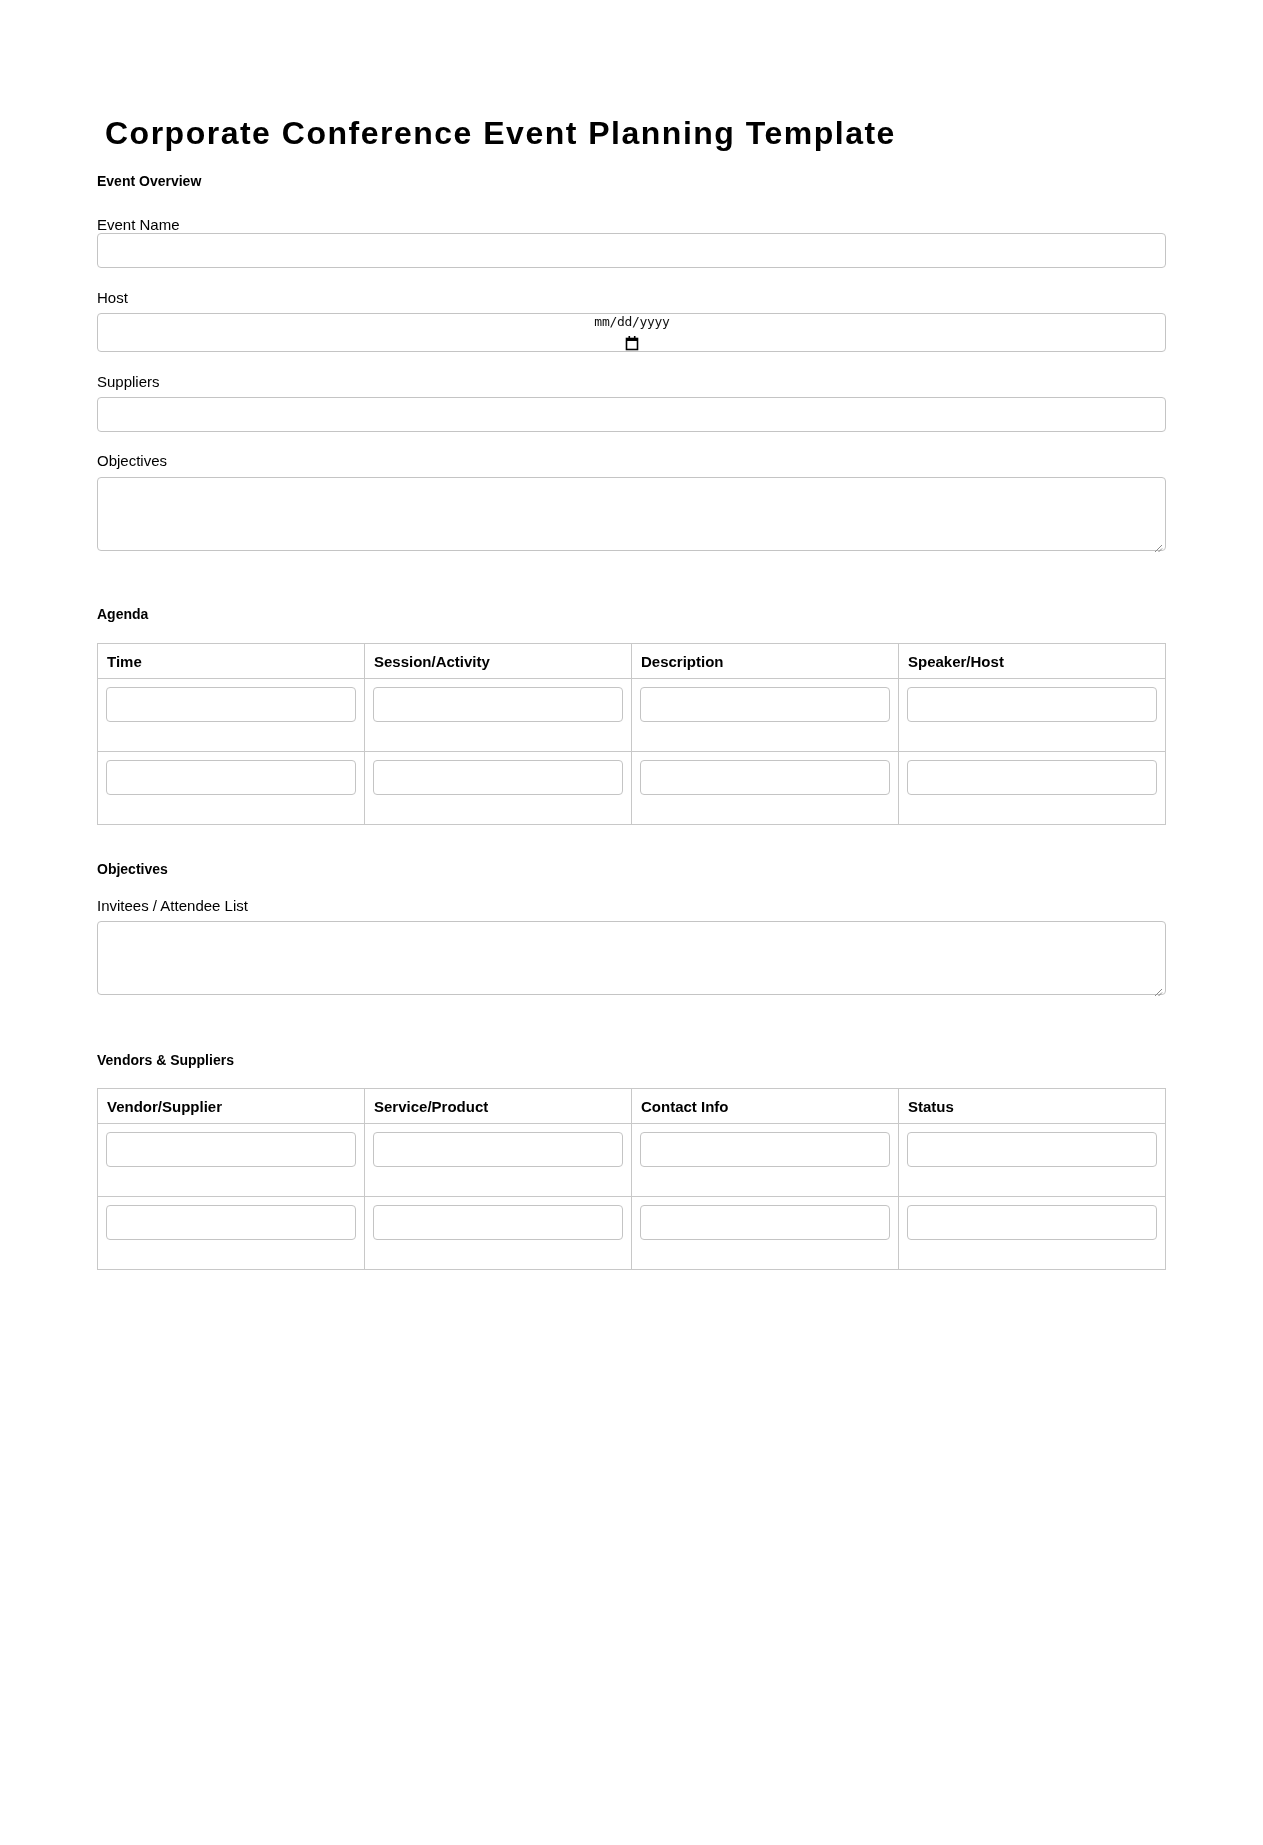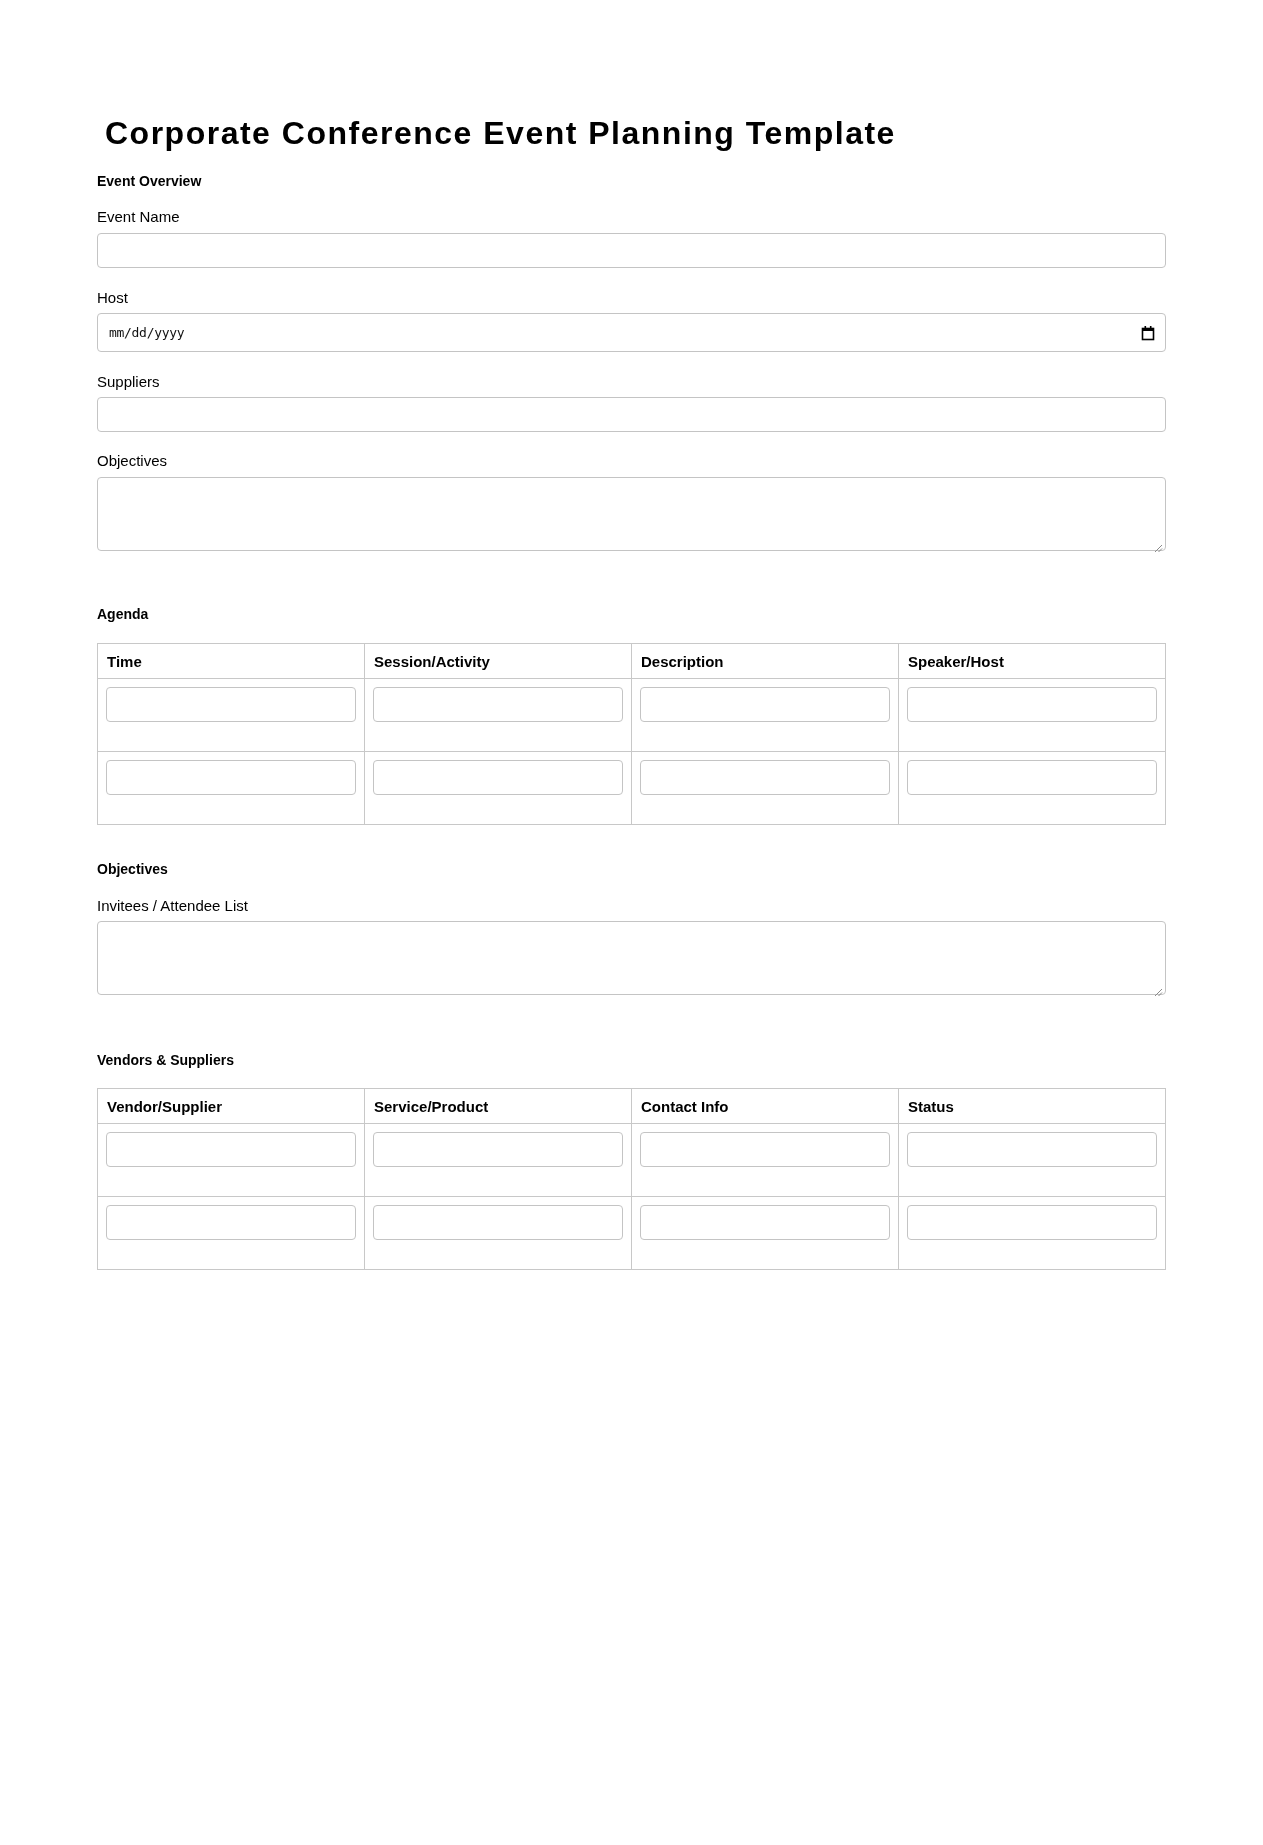--- a/index.html
+++ b/index.html
@@ -61,20 +61,21 @@
     font-family: "Liberation Sans", sans-serif;
     font-size: 15px;
     outline: none;
   }
   .date-input {
     height: 39px;
     display: flex;
     align-items: center;
     justify-content: space-between;
     padding: 0 10px 0 11px;
+    flex-direction: column;
   }
   .date-placeholder {
     font-family: "DejaVu Sans Mono", monospace;
     font-size: 13px;
     color: #111111;
     letter-spacing: -0.3px;
   }
   .calendar-icon {
     width: 14px;
     height: 16px;
@@ -134,21 +135,21 @@
 </style>
 </head>
 <body>
 
 <div class="page">
 
   <h1 class="title">Corporate Conference Event Planning Template</h1>
 
   <h2 class="section-heading" style="top:168px;">Event Overview</h2>
 
-  <label class="field-label" style="top:208px;">Event Name</label>
+  <label class="field-label" style="top:216px;">Event Name</label>
   <input class="text-input" style="top: 233px;" type="text" value="">
 
   <label class="field-label" style="top:289px;">Host</label>
   <div class="text-input date-input" style="top:313px;">
     <span class="date-placeholder">mm/dd/yyyy</span>
     <span class="calendar-icon">
       <svg width="14" height="16" viewBox="0 0 14 16">
         <rect x="1.5" y="3.5" width="11" height="11" fill="none" stroke="#000" stroke-width="1.6"></rect>
         <rect x="1.5" y="3.5" width="11" height="2.5" fill="#000"></rect>
         <rect x="3.5" y="1" width="1.6" height="3" fill="#000"></rect>

